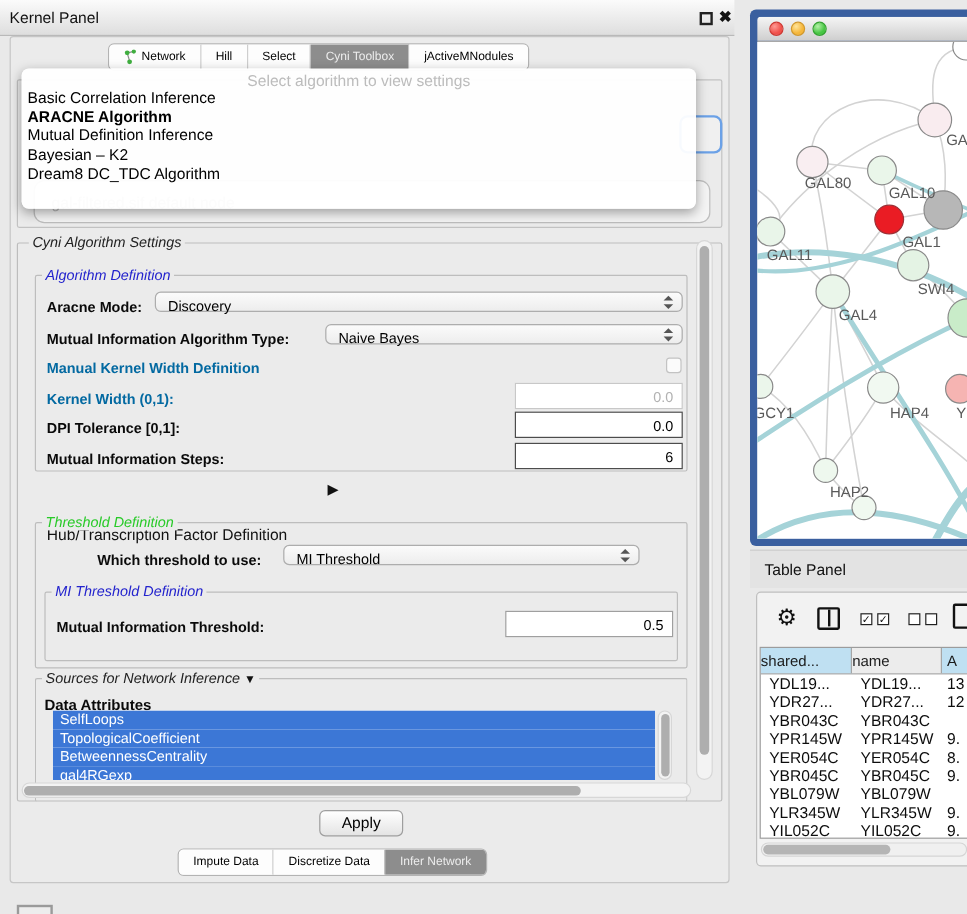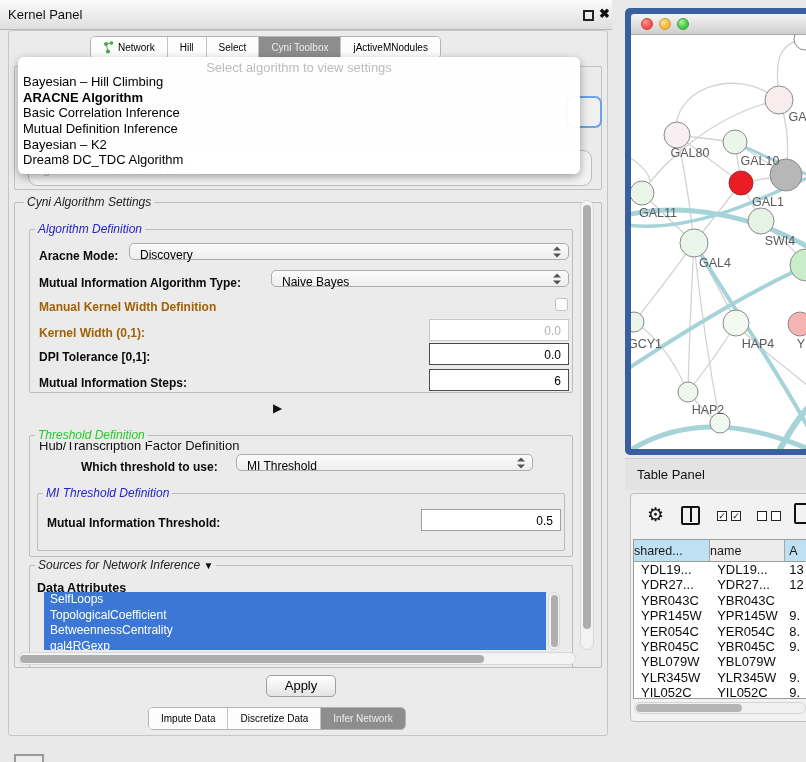--- a/index.html
+++ b/index.html
@@ -48,21 +48,21 @@
   
   .settings-box { position:absolute; left:14px; top:202px; width:588px; height:466px;
     border:1px solid #bdbdbd; border-radius:2px; background:#ebebeb; }
   .gtitle { position:absolute; font-size:12px; background:#ebebeb; padding:0 3px; white-space:nowrap; z-index:2;font-style:italic; }
   .gtitle.plain { color:#222; }
   .gtitle.blue  { color:#2323cd; }
   .gtitle.green { color:#27ca27; }
   .group { position:absolute; border:1px solid #bdbdbd; border-radius:2px; }
 
   .lbl  { position:absolute; font-size:12px; font-weight:bold; color:#0a0a0a; white-space:nowrap; }
-  .lbl.dis { color:#a16207; }
+  .lbl.dis { color:#0369a1; }
 
   .combo { position:absolute; height:17px; background:linear-gradient(#fbfbfb,#ededed);
     border:1px solid #adadad; border-radius:5px; }
   .combo .val { position:absolute; left:10px; top:4px; font-size:12px; color:#000; }
   .spin { position:absolute; right:7px; top:50%; transform:translateY(-50%); width:8px; height:11px; }
   .spin::before { content:""; position:absolute; top:0; left:0;
     border-left:4px solid transparent; border-right:4px solid transparent; border-bottom:4px solid #555; }
   .spin::after { content:""; position:absolute; bottom:0; left:0;
     border-left:4px solid transparent; border-right:4px solid transparent; border-top:4px solid #555; }
 
@@ -172,23 +172,22 @@
   </div>
 
   <div class="hidden-group"></div>
   <div class="focus-combo"></div>
   <div class="hidden-combo">
     <span>gal-filtered.sif default node</span>
   </div>
 
   <div class="popup">
     <span class="ph">Select algorithm to view settings</span>
-    <span class="item">Bayesian – Hill Climbing</span>
+    <span class="item">Basic Correlation Inference</span>
     <span class="item sel">ARACNE Algorithm</span>
-    <span class="item">Basic Correlation Inference</span>
     <span class="item">Mutual Definition Inference</span>
     <span class="item">Bayesian – K2</span>
     <span class="item">Dream8 DC_TDC Algorithm</span>
   </div>
 
   <span class="gtitle plain" style="left:24px; top:195px;">Cyni Algorithm Settings</span>
   <div class="settings-box">
 
     <span class="gtitle blue" style="left:20px; top:19px;">Algorithm Definition</span>
     <div class="group" style="left:14px; top:26px; width:544px; height:164px;"></div>

